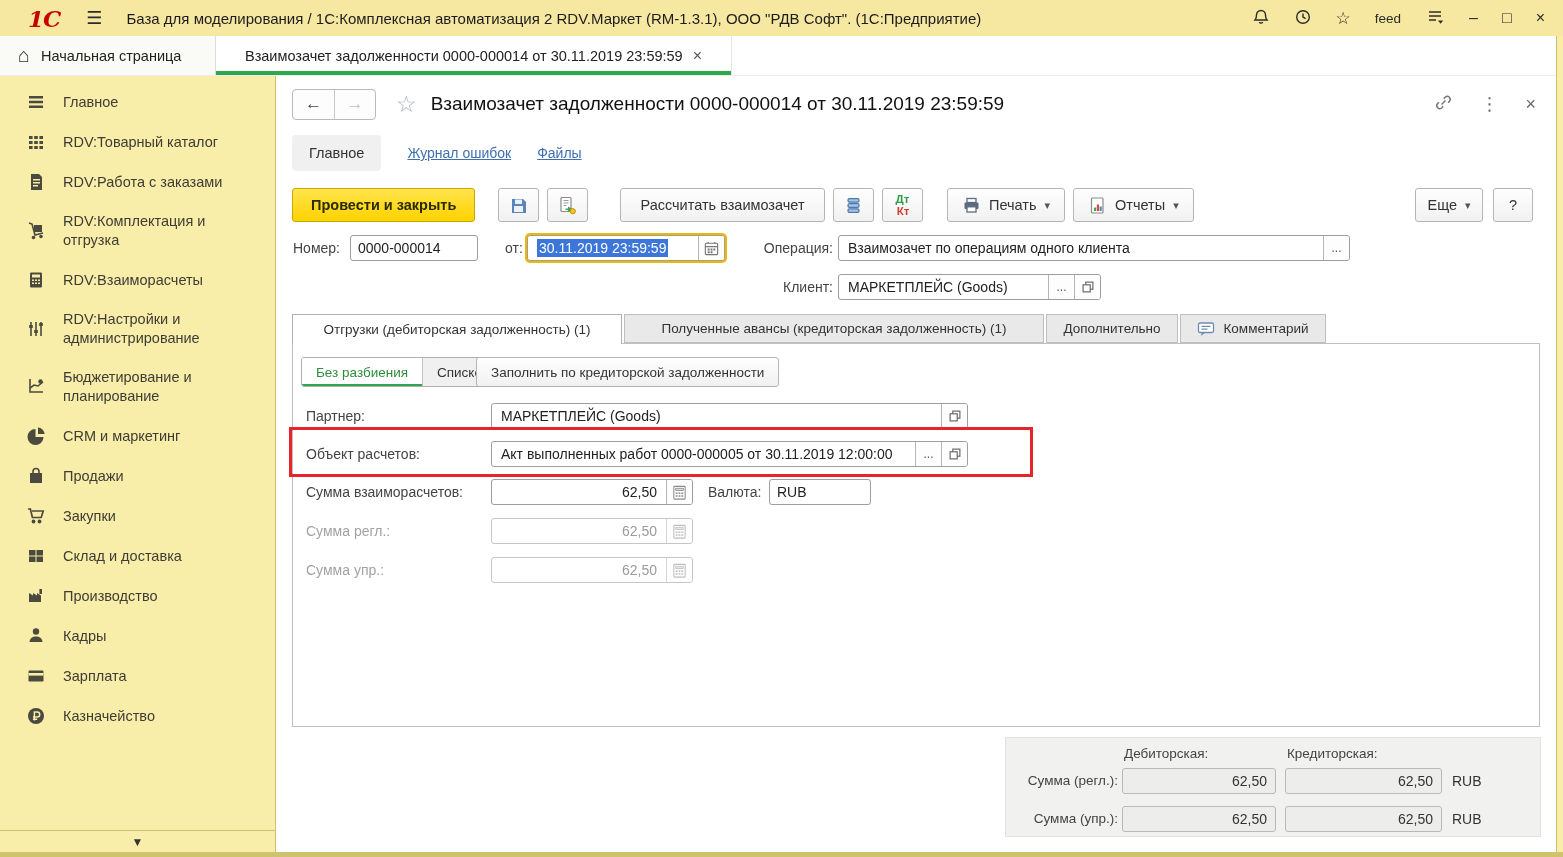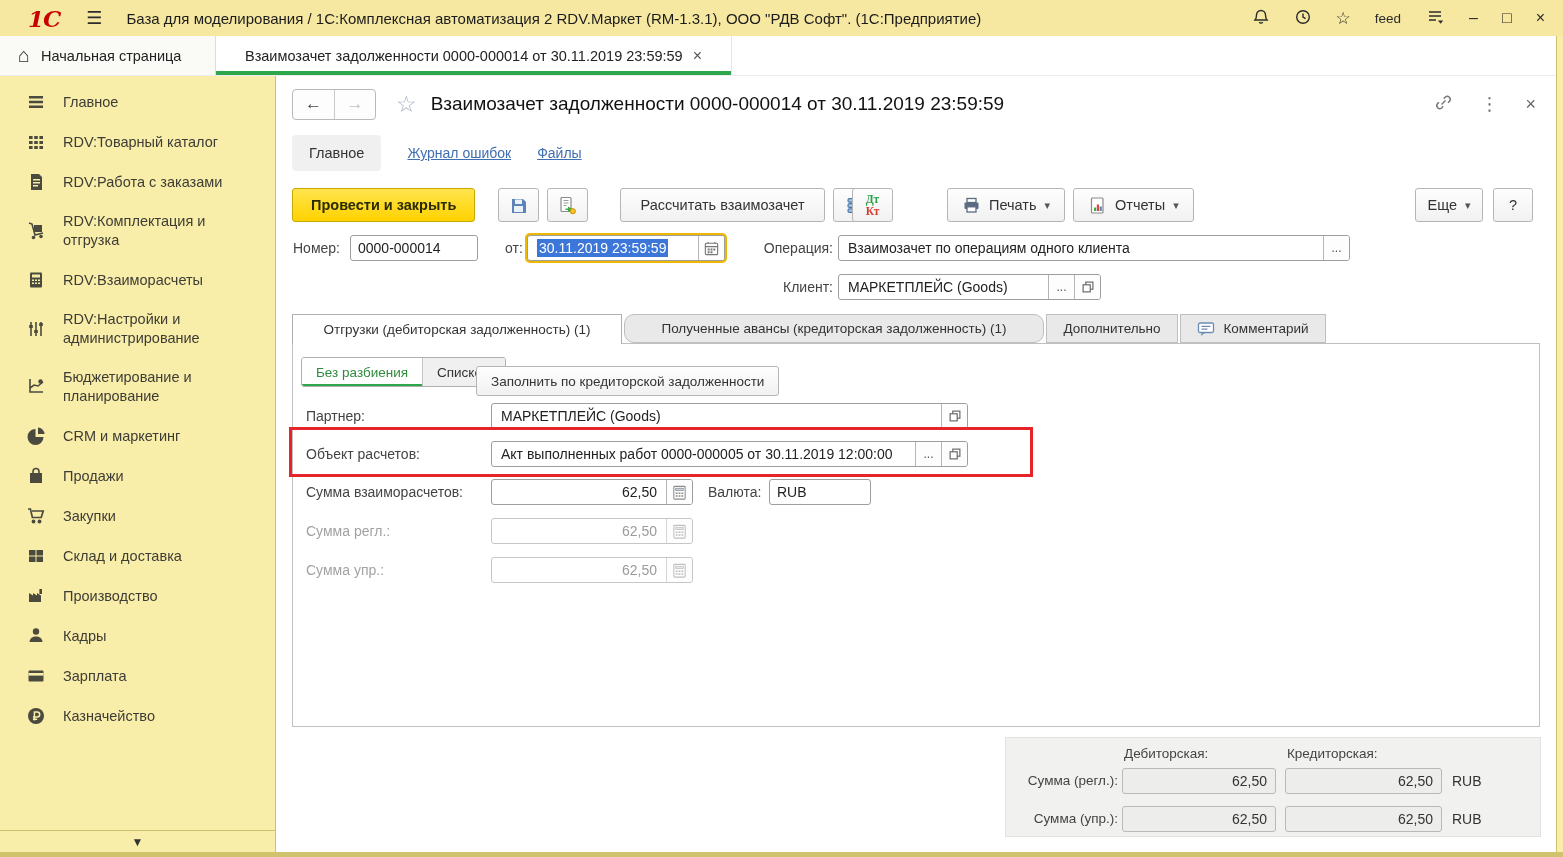--- a/index.html
+++ b/index.html
@@ -99,21 +99,21 @@
   .panel { position:absolute; top:267px; left:16px; width:1248px; height:384px;
            border:1px solid #C0C0C0; background:#fff; }
 
   .toggle-group { position:absolute; left:8px; top:13px; height:30px; display:flex;
                   border:1px solid #AFAFAF; border-radius:3px; overflow:hidden; }
   .seg { display:flex; align-items:center; justify-content:center; padding:0 14px; font-size:13.5px;
          cursor:pointer; }
   .seg.on { background:#fff; color:#2E8B3C; box-shadow:inset 0 -2px 0 #2EA64C; }
   .seg.off { background:#F0F0F0; color:#333; border-left:1px solid #C4C4C4; }
   .fill-btn { position:static; }
-  .fill-wrap { position:absolute; left:183px; top:22px; }
+  .fill-wrap { position:absolute; left:183px; top:13px; }
   .fill-wrap .btn { position:static; height:30px; font-size:13.5px; }
 
   .annotation { position:absolute; left:13px; top:351px; width:744px; height:50px;
                 border:3px solid #E8242B; pointer-events:none; z-index:6; }
 
   .summary { position:absolute; left:729px; top:661px; width:536px; height:100px;
              background:#F1F1EF; border:1px solid #E2E2E0; }
   .sum-head { position:absolute; font-size:13.5px; color:#444; }
   .sum-label { position:absolute; width:110px; text-align:right; font-size:13.5px; color:#444;
                line-height:26px; }
@@ -335,21 +335,21 @@
       <span class="btn" style="left:328px; width:205px;">Рассчитать взаимозачет</span>
       <span class="btn btn-ic" style="left:541px;">
         <svg width="19" height="19" viewBox="0 0 19 19">
             <g fill="#A8C4E0" stroke="#4C79AD" stroke-width="1.2">
               <rect x="4" y="2.6" width="11" height="3.6" rx="1.4"></rect>
               <rect x="4" y="7.7" width="11" height="3.6" rx="1.4"></rect>
               <rect x="4" y="12.8" width="11" height="3.6" rx="1.4"></rect>
             </g>
           </svg>
       </span>
-      <span class="btn btn-ic" style="left:560px;font-family:Liberation Serif, serif;">
+      <span class="btn btn-ic" style="left:590px;">
         <span>
             <span class="dt">Дт</span>
             <span class="kt">Кт</span>
           </span>
       </span>
       <span class="btn" style="left:655px;">
         <svg width="19" height="19" viewBox="0 0 19 19">
             <rect x="5" y="2.5" width="9" height="4" fill="#fff" stroke="#5B6B80" stroke-width="1.3"></rect>
             <rect x="2.5" y="6.5" width="14" height="6.5" rx="1" fill="#5B6B80"></rect>
             <rect x="5" y="10.8" width="9" height="5.2" fill="#fff" stroke="#5B6B80" stroke-width="1.3"></rect>
@@ -414,21 +414,21 @@
               <rect x="3.5" y="6.5" width="8" height="8" fill="#fff"></rect>
             </g>
           </svg>
       </span>
     </div>
 
     <div class="doc-tabs">
       <div class="dtab active" style="width:330px;">
         <span>Отгрузки (дебиторская задолженность) (1)</span>
       </div>
-      <div class="dtab" style="width:420px;border-radius:10px;">
+      <div class="dtab" style="width:420px;">
         <span>Полученные авансы (кредиторская задолженность) (1)</span>
       </div>
       <div class="dtab" style="width:132px;">
         <span>Дополнительно</span>
       </div>
       <div class="dtab" style="width:146px;">
         <svg width="18" height="18" viewBox="0 0 18 18">
             <rect x="1.5" y="3" width="15" height="9.5" rx="1.5" fill="#fff" stroke="#6C8CB5" stroke-width="1.3"></rect>
             <path fill="#6C8CB5" d="M5 12.5l-1.2 3.6L8.5 12.5z"></path>
             <path stroke="#6C8CB5" stroke-width="1.2" fill="none" d="M4.5 6.3h9M4.5 9.2h6"></path>

